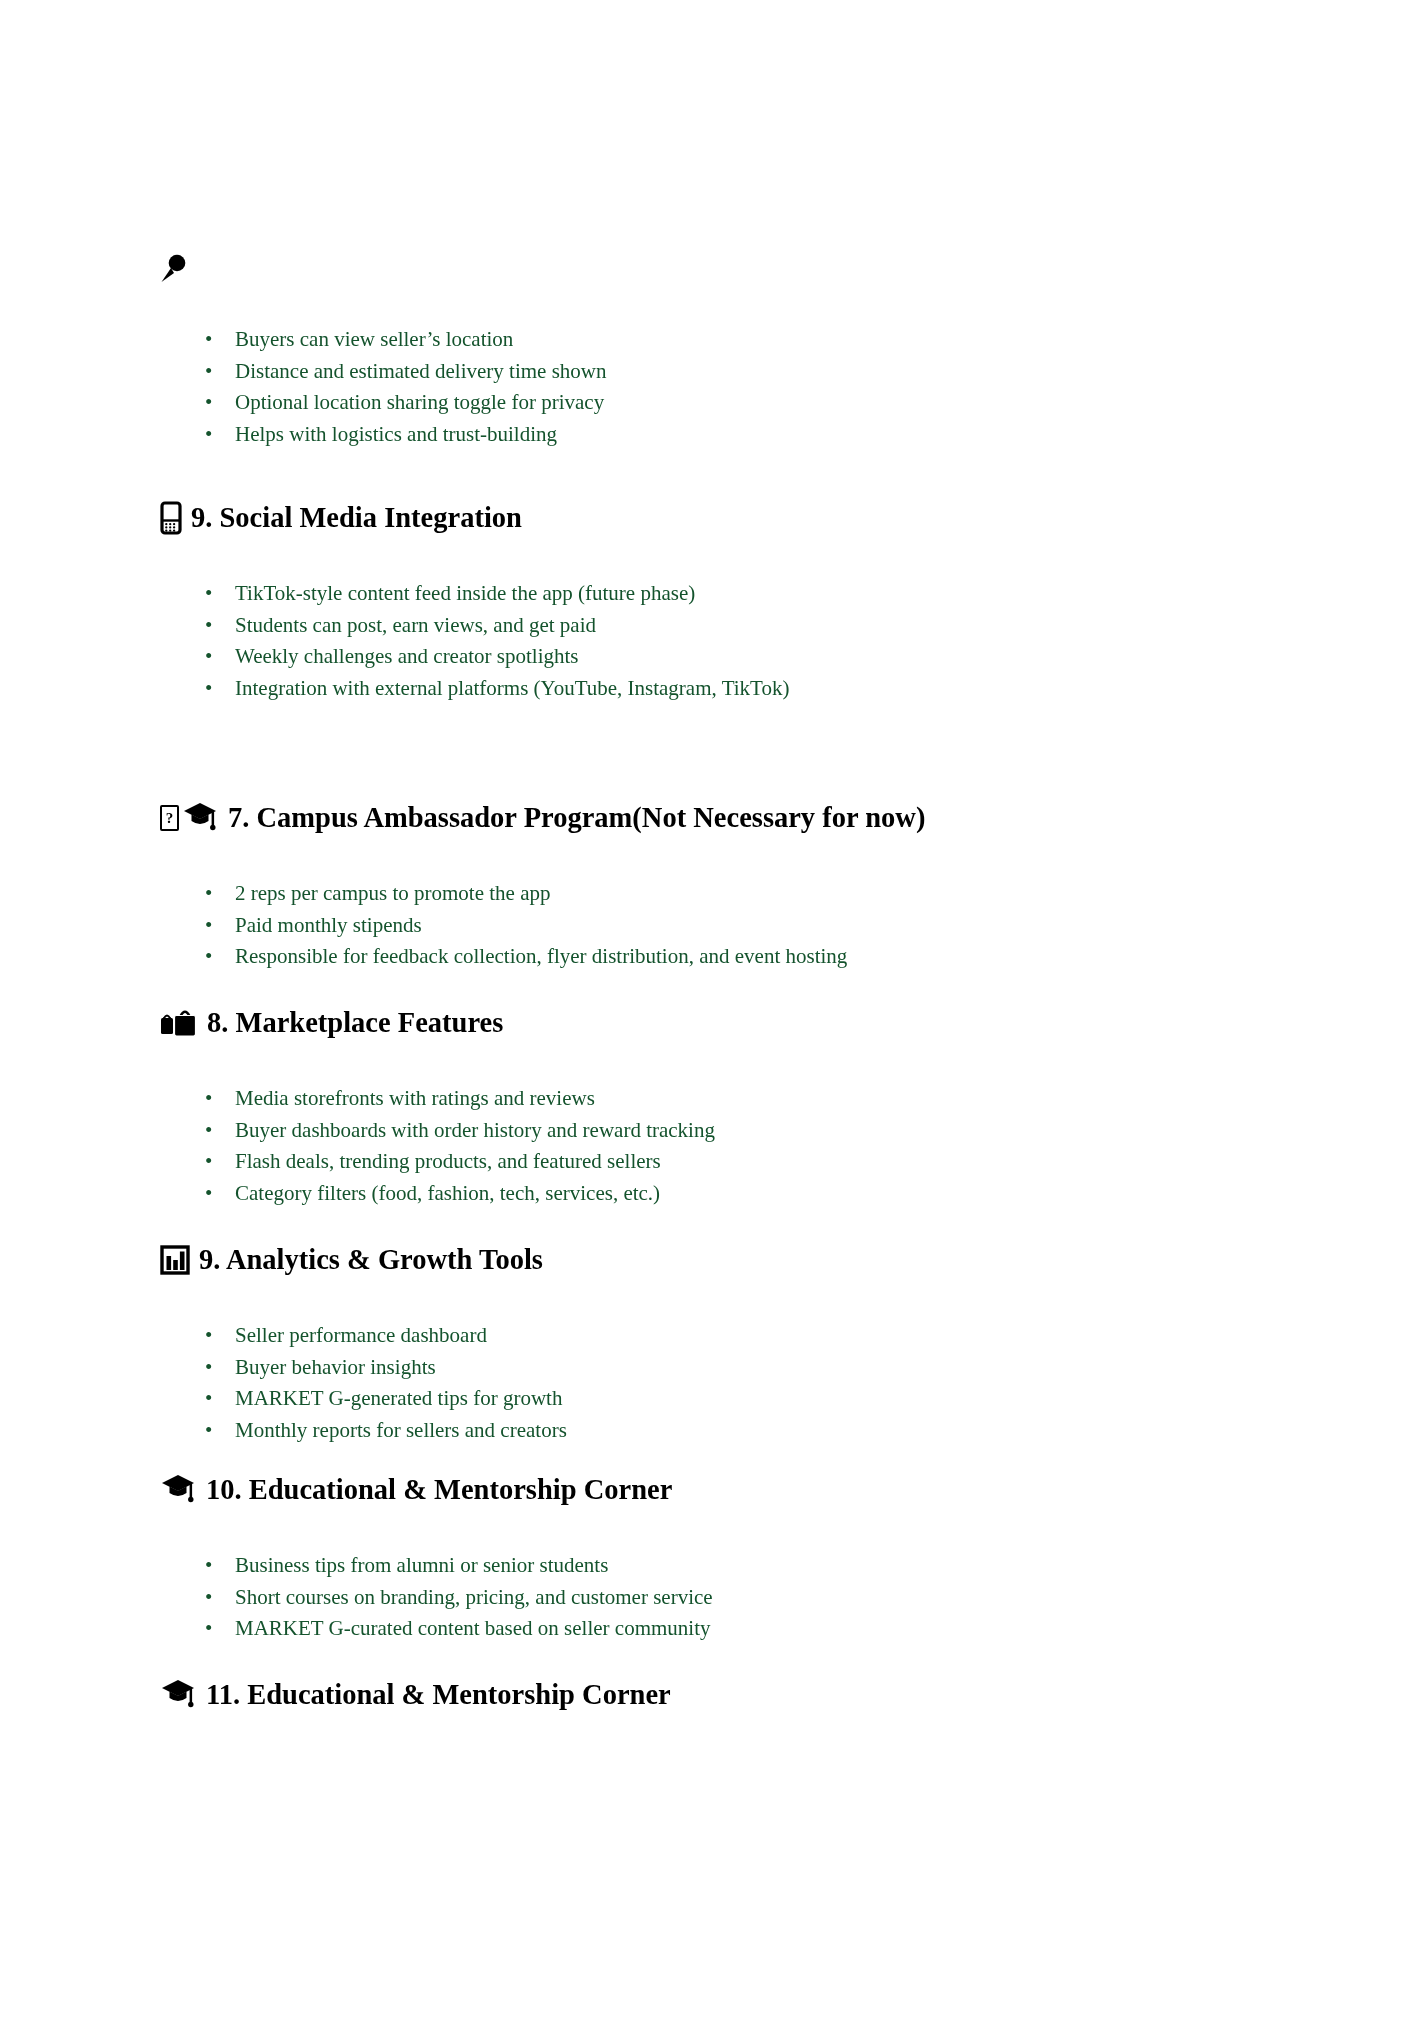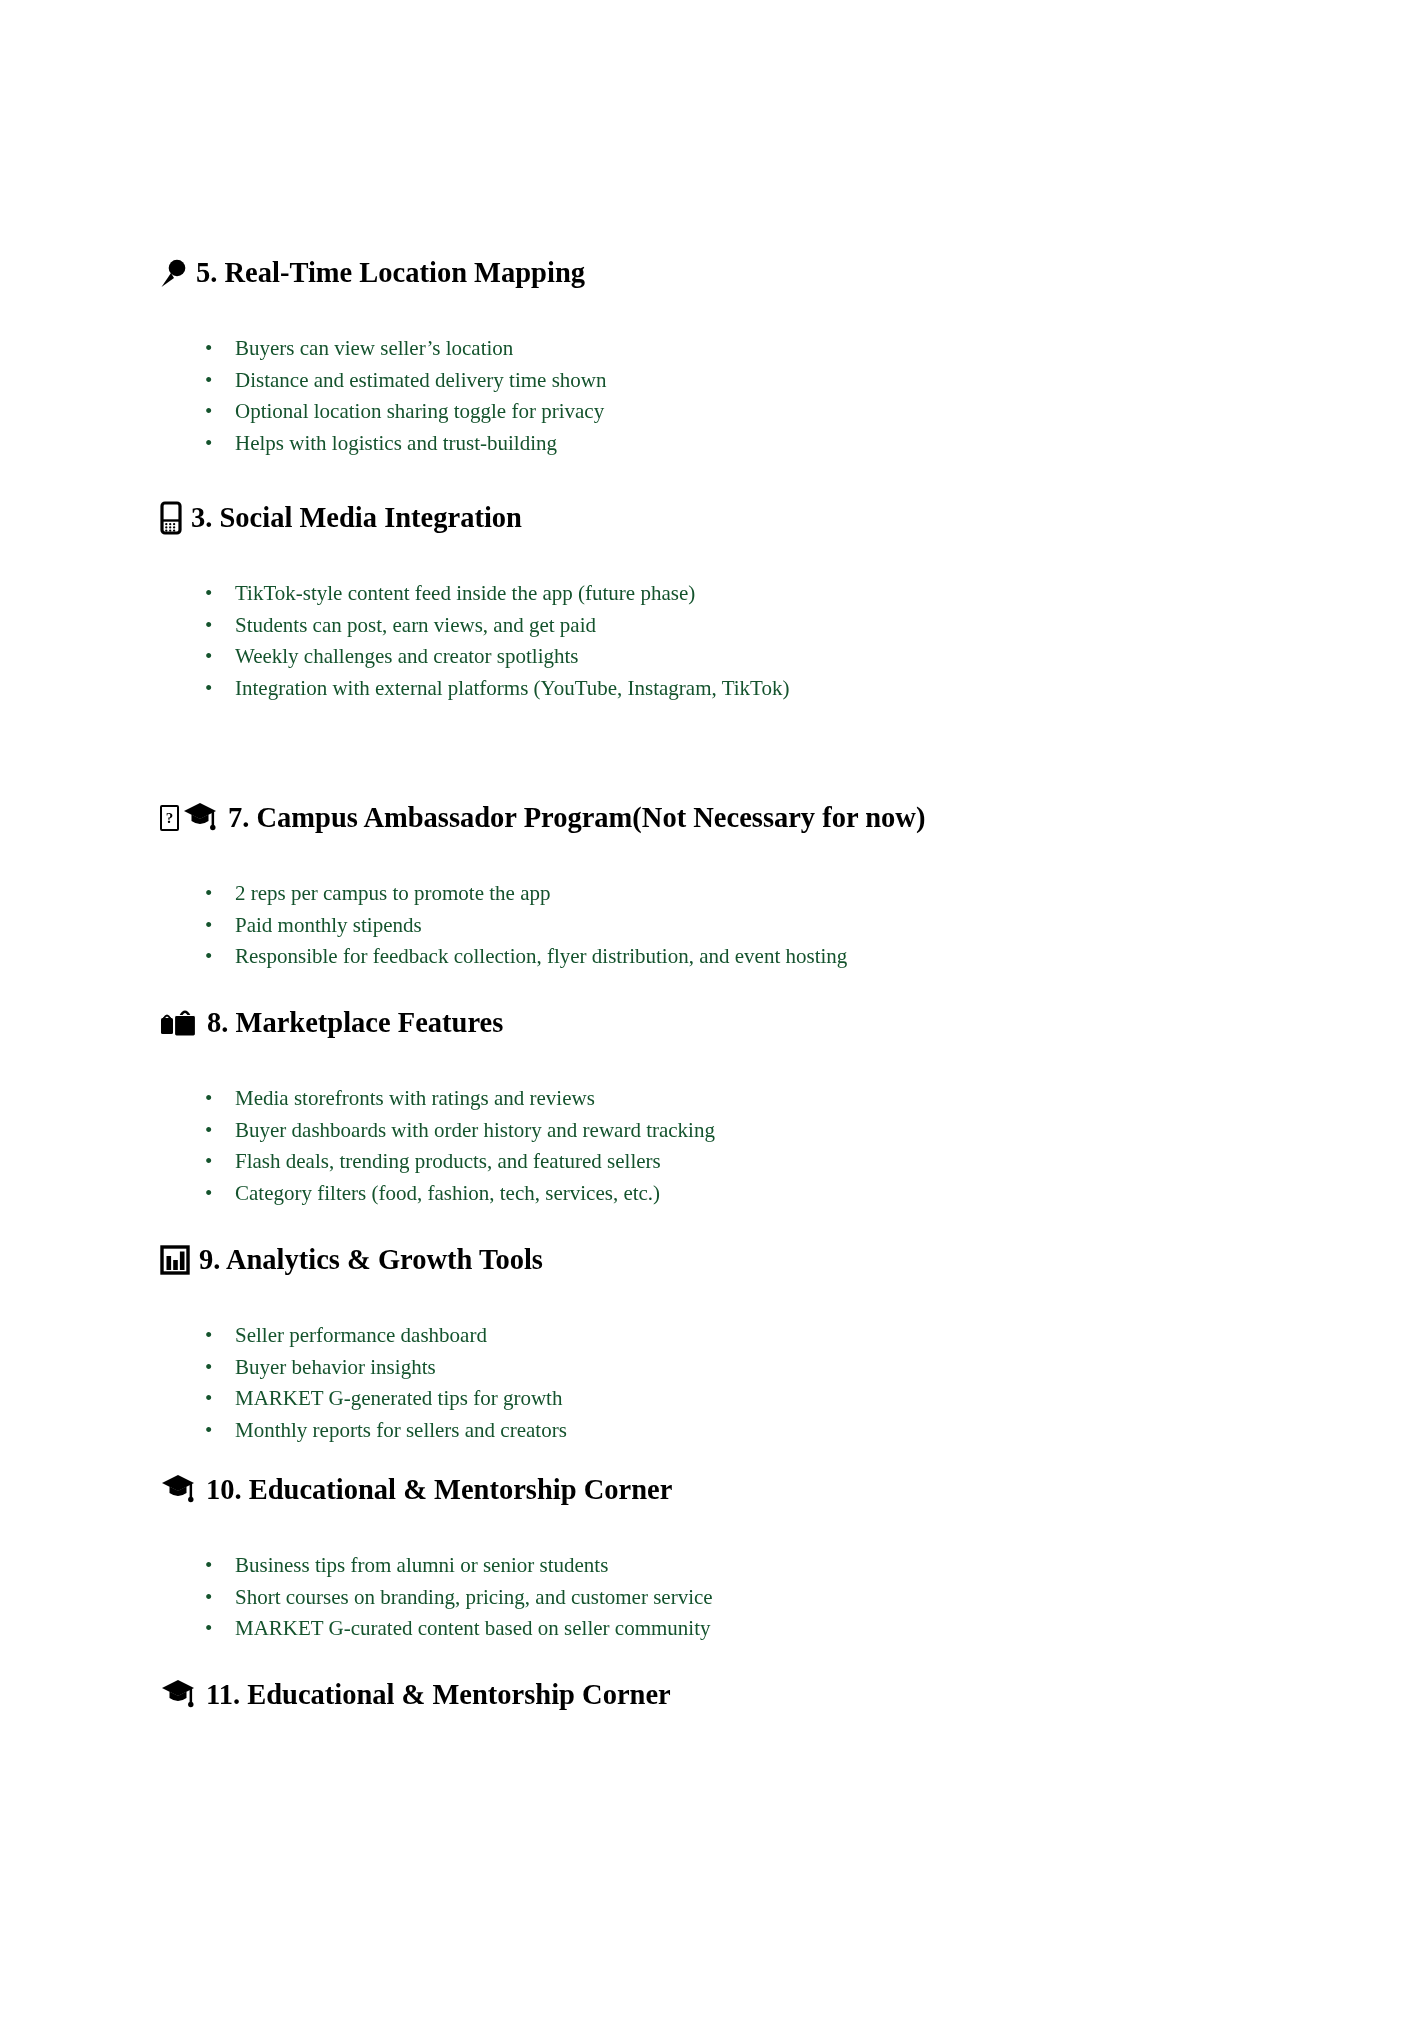--- a/index.html
+++ b/index.html
@@ -57,21 +57,20 @@
 <div class="page">
 
   <div class="doc-section s5">
     <div class="heading">
       <span class="icon">
         <svg width="27" height="31" viewBox="0 0 27 31" fill="#000">
           <circle cx="17" cy="10" r="8.3"></circle>
           <path d="M11 15 L1.5 29 L14 20 Z"></path>
         </svg>
       </span>
-      <span>5. Real-Time Location Mapping</span>
     </div>
     <ul class="bullets">
       <li>Buyers can view seller’s location</li>
       <li>Distance and estimated delivery time shown</li>
       <li>Optional location sharing toggle for privacy</li>
       <li>Helps with logistics and trust-building</li>
     </ul>
   </div>
 
   <div class="doc-section s6">
@@ -86,21 +85,21 @@
               <circle cx="14.1" cy="23.2" r="1.15"></circle>
             <circle cx="6.3" cy="26.4" r="1.15"></circle>
               <circle cx="10.2" cy="26.4" r="1.15"></circle>
               <circle cx="14.1" cy="26.4" r="1.15"></circle>
             <circle cx="6.3" cy="29.6" r="1.15"></circle>
               <circle cx="10.2" cy="29.6" r="1.15"></circle>
               <circle cx="14.1" cy="29.6" r="1.15"></circle>
           </g>
         </svg>
       </span>
-      <span>3. Social Media Integration</span>
+      <span>9. Social Media Integration</span>
     </div>
     <ul class="bullets">
       <li>TikTok-style content feed inside the app (future phase)</li>
       <li>Students can post, earn views, and get paid</li>
       <li>Weekly challenges and creator spotlights</li>
       <li>Integration with external platforms (YouTube, Instagram, TikTok)</li>
     </ul>
   </div>
 
   <div class="doc-section s7">

